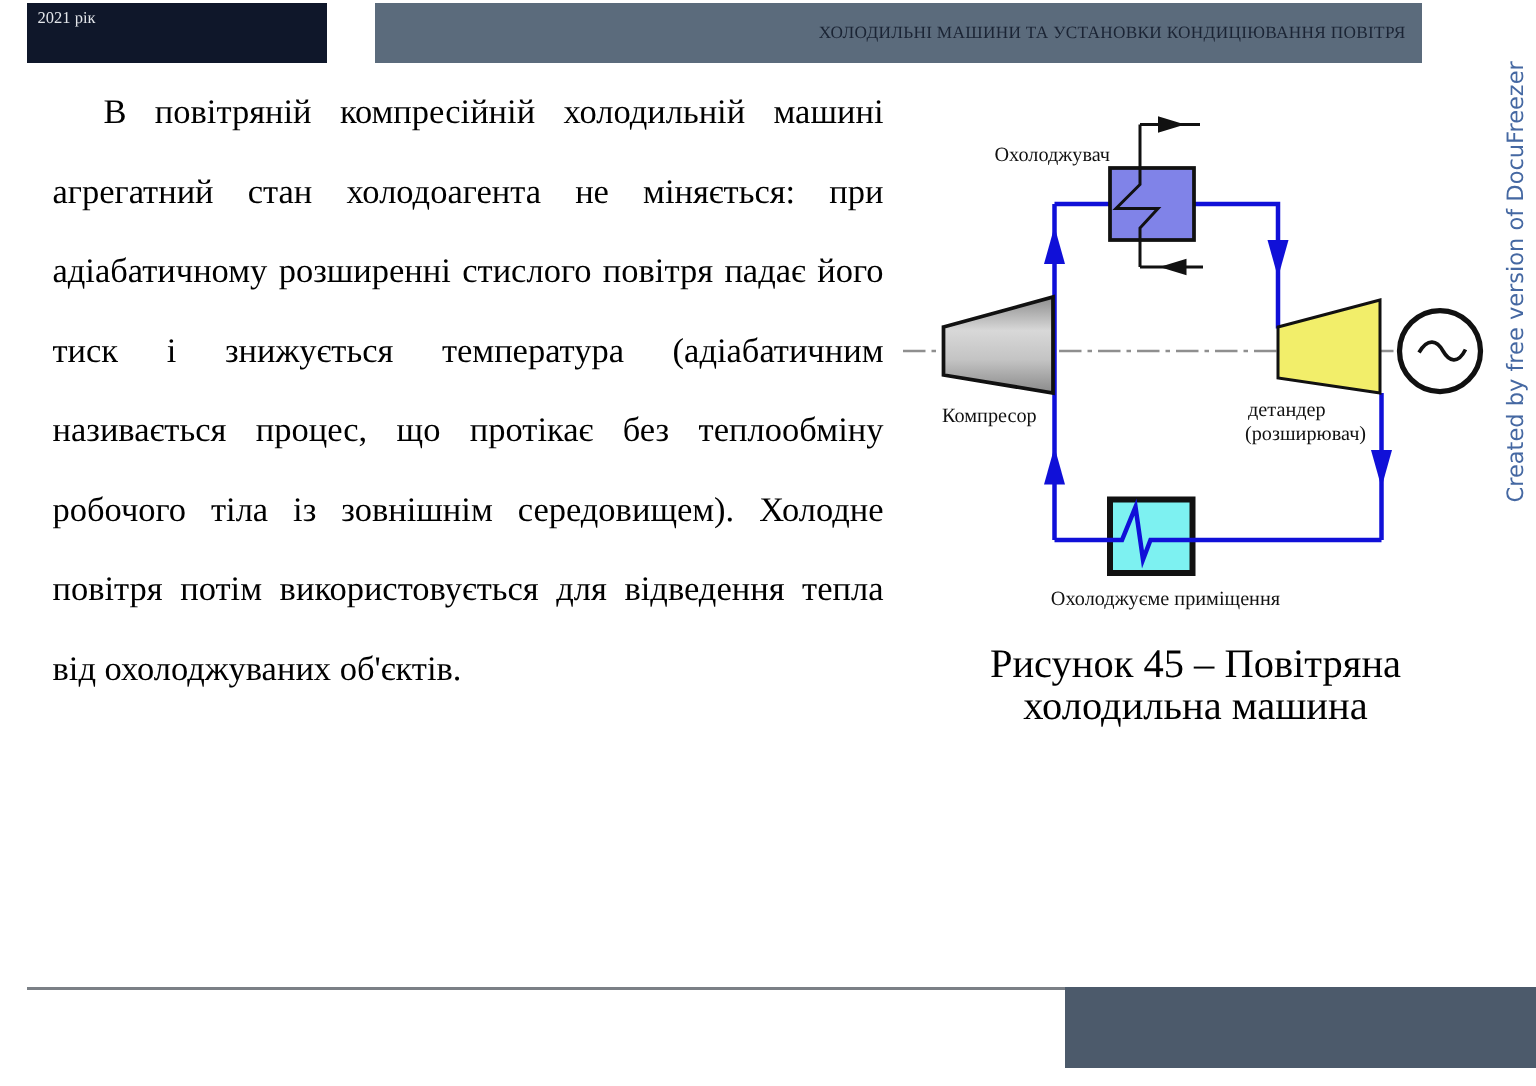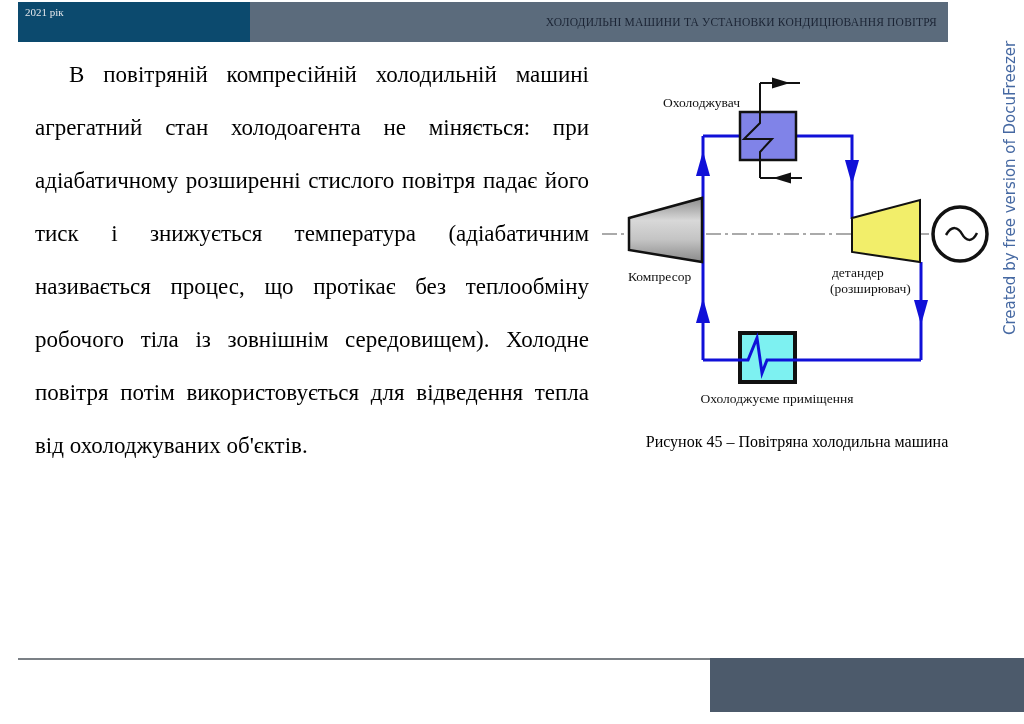--- a/index.html
+++ b/index.html
@@ -3,22 +3,22 @@
 <meta charset="utf-8">
 <style>
   html,body { margin:0; padding:0; }
   body {
     width:1024px; height:724px; overflow:hidden; position:relative;
     background:#ffffff; font-family:"Liberation Serif", serif;
   }
   .page { position:absolute; inset:0; }
 
   .hdr-dark {
-    position:absolute; left:18px; top:2px; width:232px; height:40px;
-    background:#0c4a6e; color:#e3e6ea; font-size:11px;
+    position:absolute; left:18px; top:2px; width:200px; height:40px;
+    background:#0f172a; color:#e3e6ea; font-size:11px;
     padding:4px 0 0 7px; box-sizing:border-box;
   }
   .hdr-bar {
     position:absolute; left:250px; top:2px; width:698px; height:40px;
     background:#5b6b7c; color:#1b2434; font-size:11.5px;
     text-align:right; line-height:40px; padding-right:11px;
     box-sizing:border-box; letter-spacing:0.2px; white-space:nowrap;
   }
   .watermark {
     position:absolute; left:1001px; top:-55px; height:390px;
@@ -28,21 +28,21 @@
   }
   .para {
     position:absolute; left:35px; top:48px; width:554px; margin:0;
     font-size:23px; line-height:53px; text-align:justify;
     text-indent:34px; color:#000;
   }
   .fig { position:absolute; left:595px; top:55px; }
   .fig text { font-family:"Liberation Serif", serif; font-size:13.5px; fill:#111; }
   .caption {
     position:absolute; left:597px; top:428px; width:400px;
-    text-align:center; font-size:16px; line-height:28px; color:#000;
+    text-align:center; font-size:27px; line-height:28px; color:#000;
   }
   .footer-line {
     position:absolute; left:18px; top:658px; width:692px; height:0;
     border-top:2px solid #7b8086;
   }
   .footer-rect {
     position:absolute; left:710px; top:658px; width:314px; height:54px;
     background:#4c5a6b;
   }
 </style>

